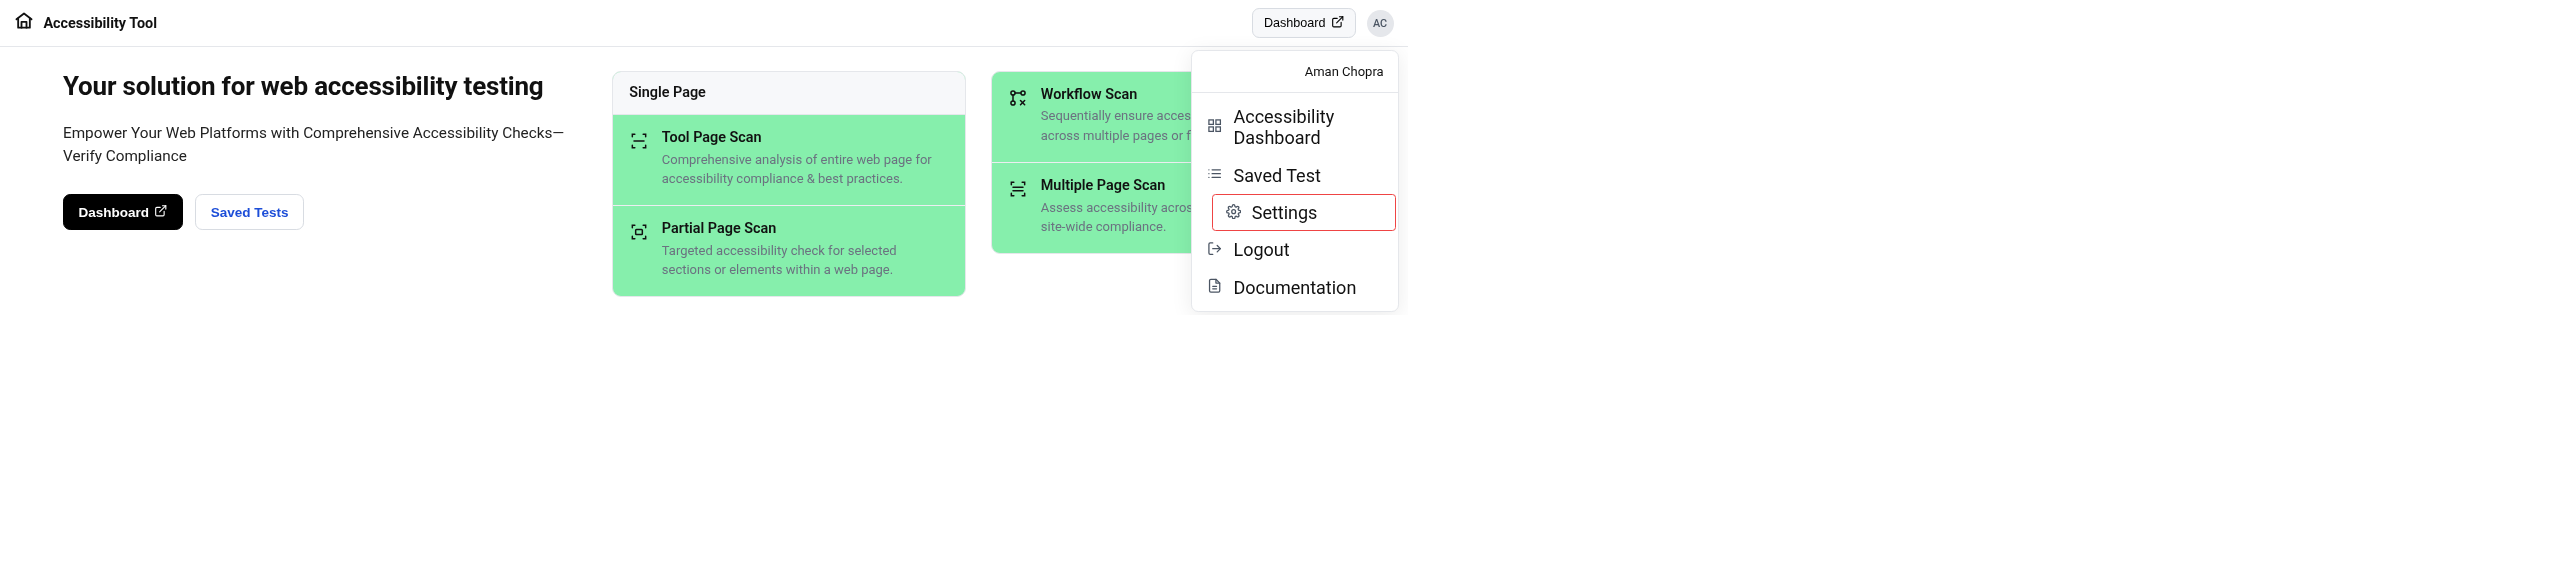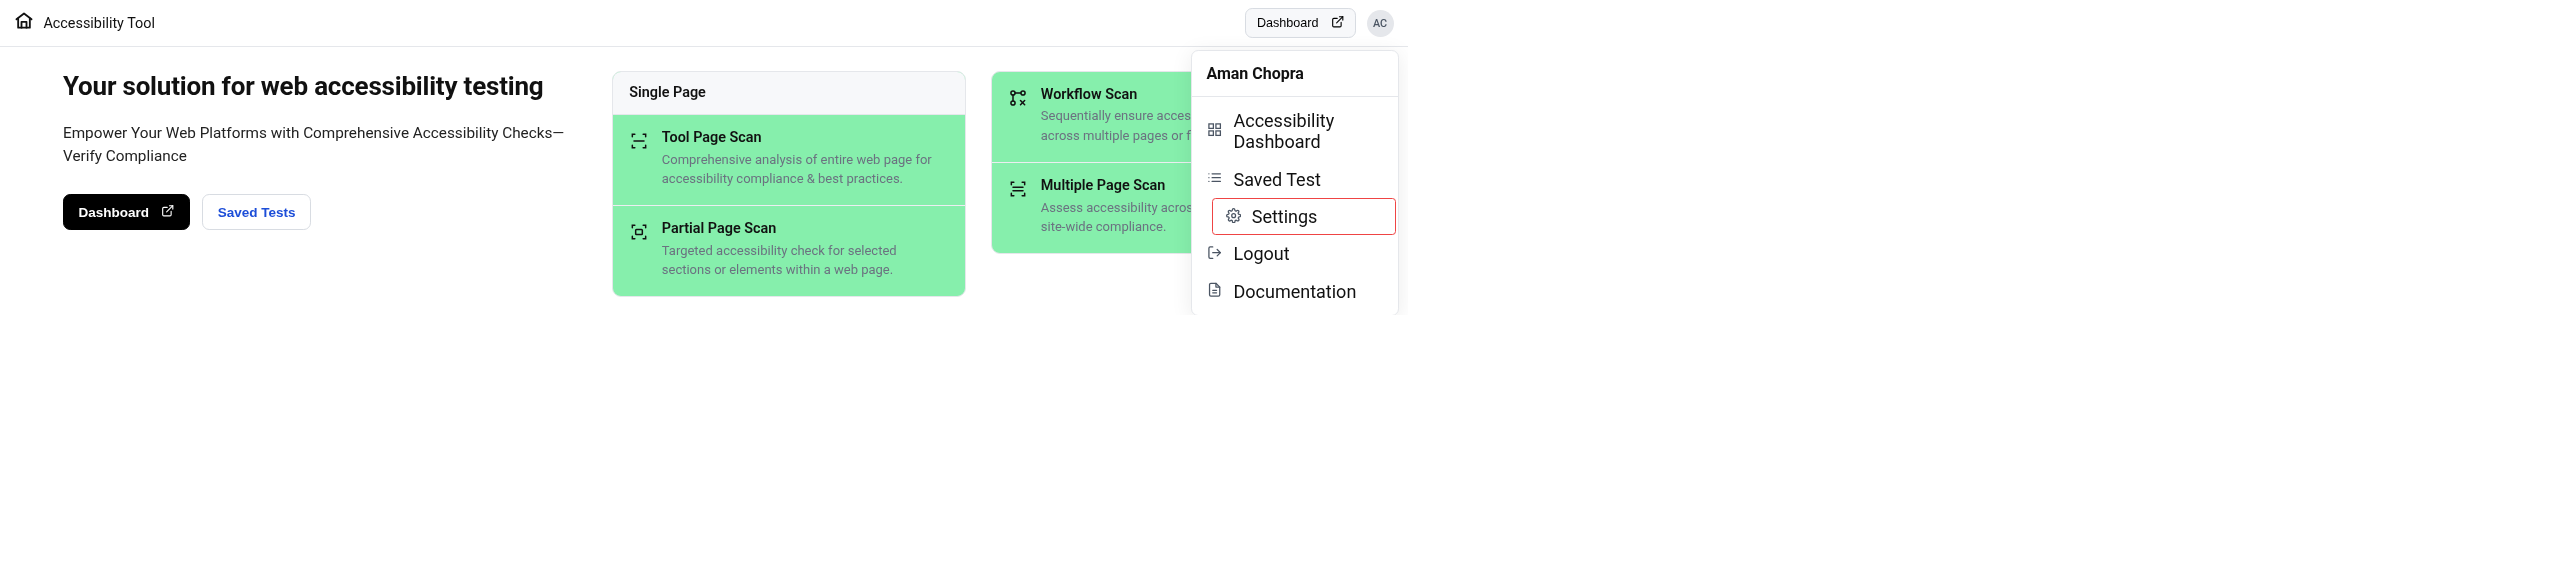--- a/index.html
+++ b/index.html
@@ -15,34 +15,34 @@
     align-items: center;
     justify-content: space-between;
     padding: 9px 14.4px;
     border-bottom: 0.9px solid #e5e7eb;
     height: 47px;
   }
   .brand {
     display: flex;
     align-items: center;
     gap: 9px;
-    font-weight: 400;
+    font-weight: 700;
     font-size: 14.4px;
   }
   .brand svg { width: 20px; height: 20px; }
   .header-right {
     display: flex;
     align-items: center;
     gap: 10.8px;
     position: relative;
   }
   .btn {
     display: inline-flex;
     align-items: center;
-    gap: 12px;
+    gap: 5px;
     border: 0.9px solid #d8dce2;
     background: #f7f8fa;
     border-radius: 7.2px;
     padding: 5.4px 10.8px;
     font-size: 12.6px;
     font-weight: 500;
     cursor: pointer;
   }
   .btn.dark {
     background: #000;
@@ -125,23 +125,24 @@
     right: -5.4px;
     width: 208px;
     background: #fff;
     border: 0.9px solid #e5e7eb;
     border-radius: 7.2px;
     box-shadow: 0 3.6px 21.7px rgba(0,0,0,0.08);
     z-index: 100;
   }
   .dropdown .user {
     padding: 12.6px 14.4px;
-    font-weight: 700;
-    font-size: 16px;
+    font-weight: 400;
+    font-size: 13px;
     border-bottom: 0.9px solid #e5e7eb;
+    text-align: right;
   }
   .dropdown .menu { padding: 5.4px 0; }
   .dropdown .mitem {
     display: flex;
     align-items: center;
     gap: 10.8px;
     padding: 7.2px 12.6px;
     font-size: 18px;
     cursor: pointer;
     border: 1.8px solid transparent;

